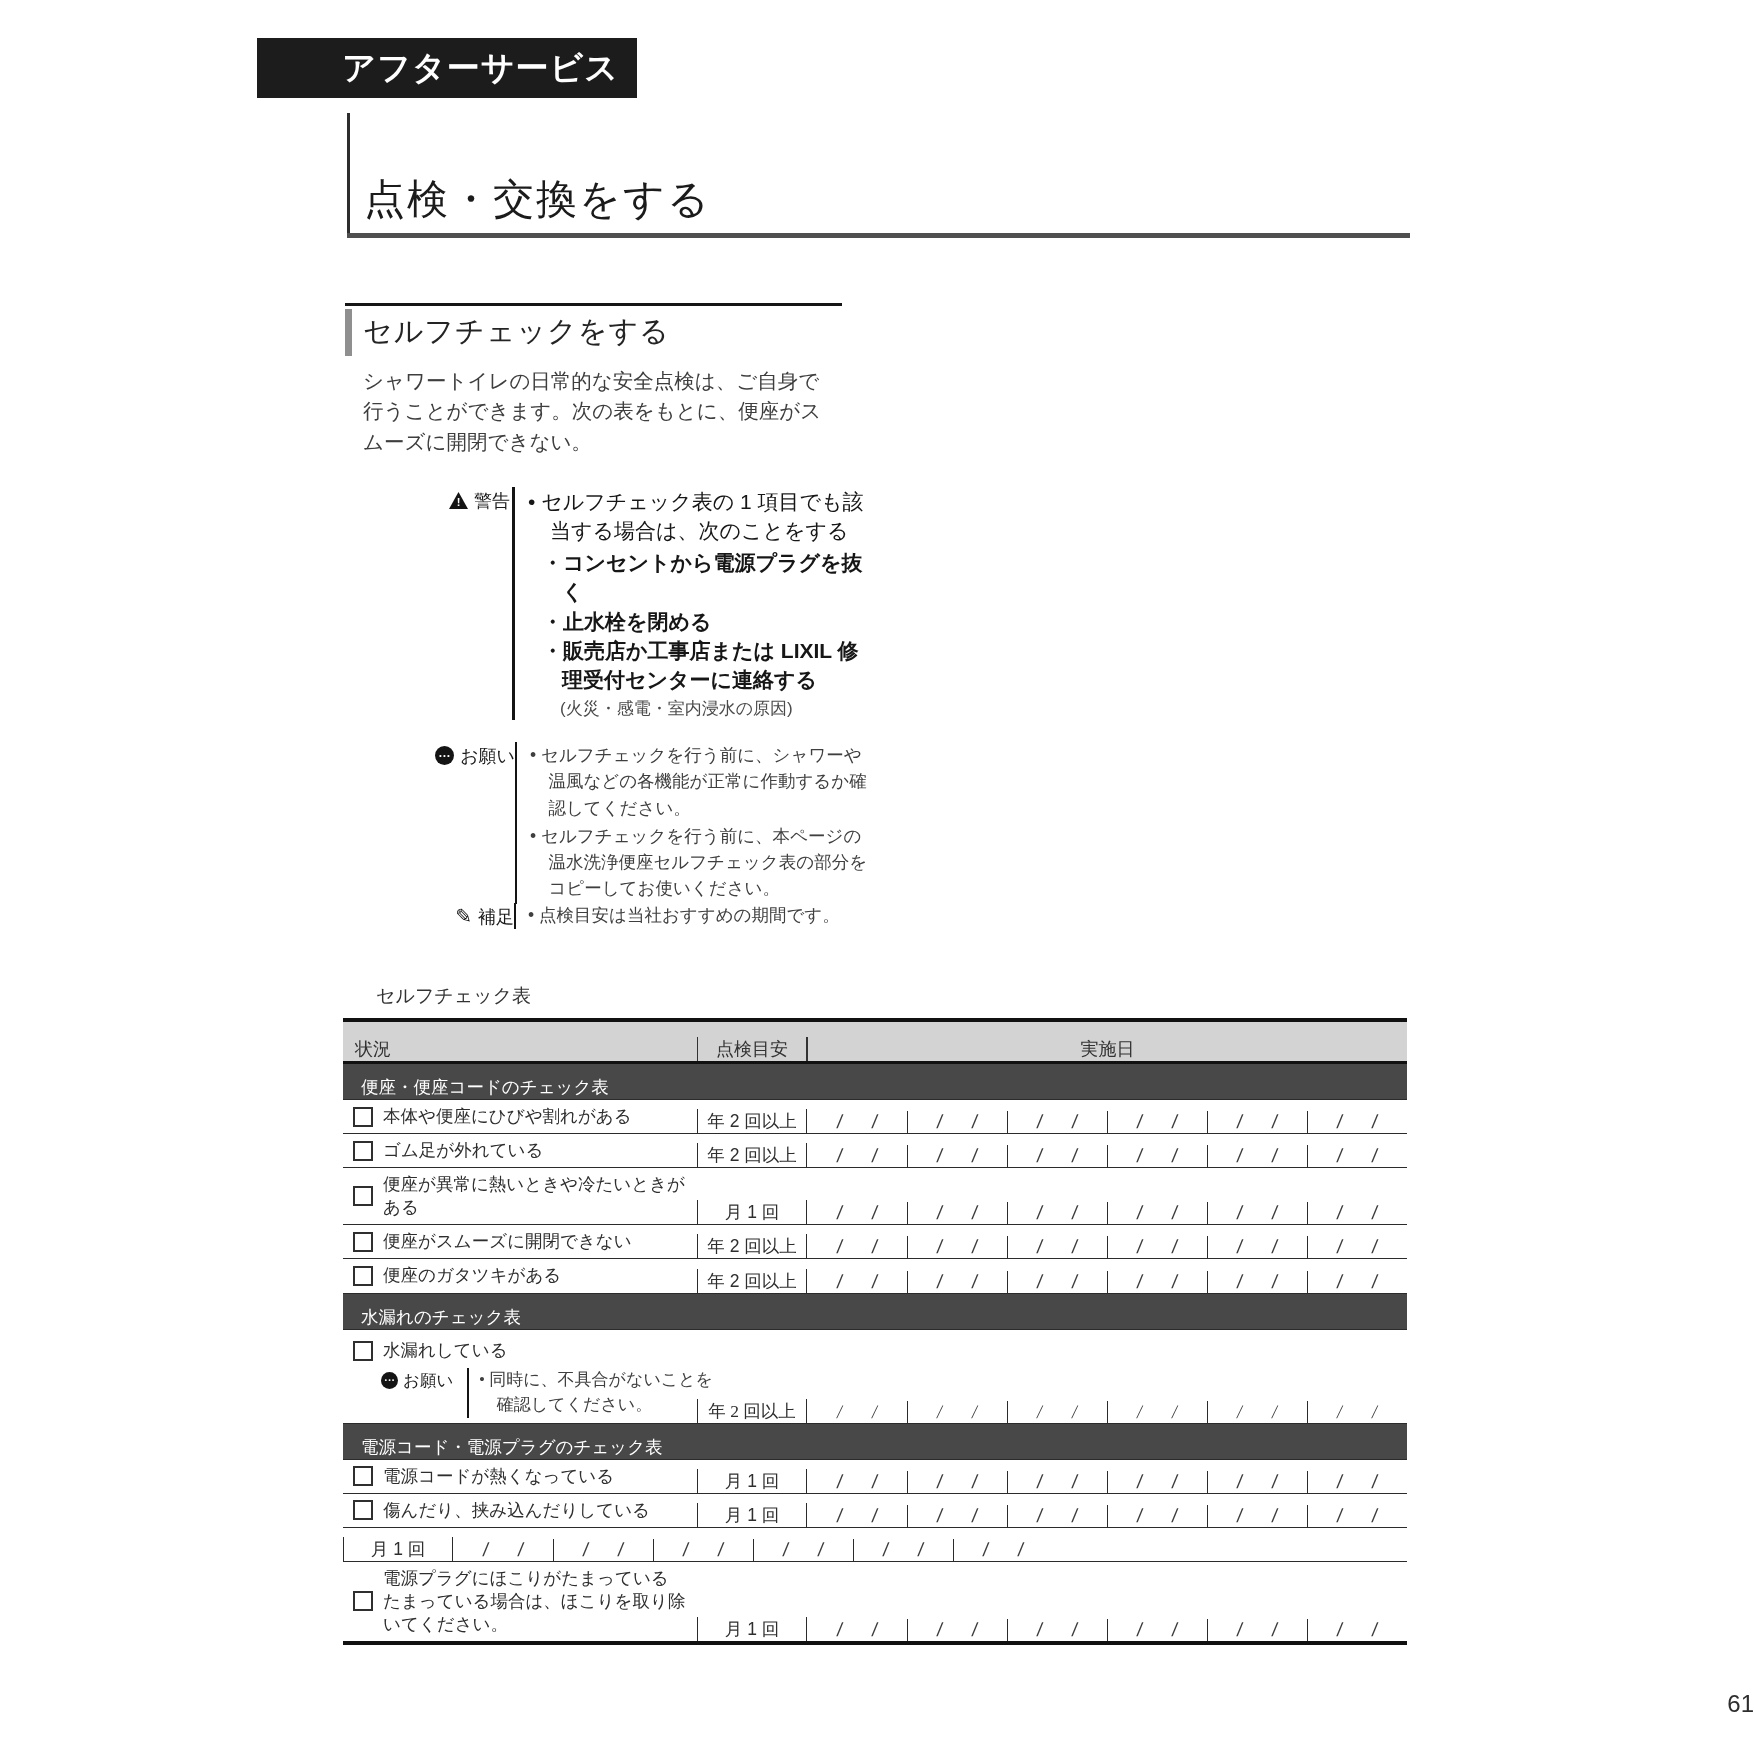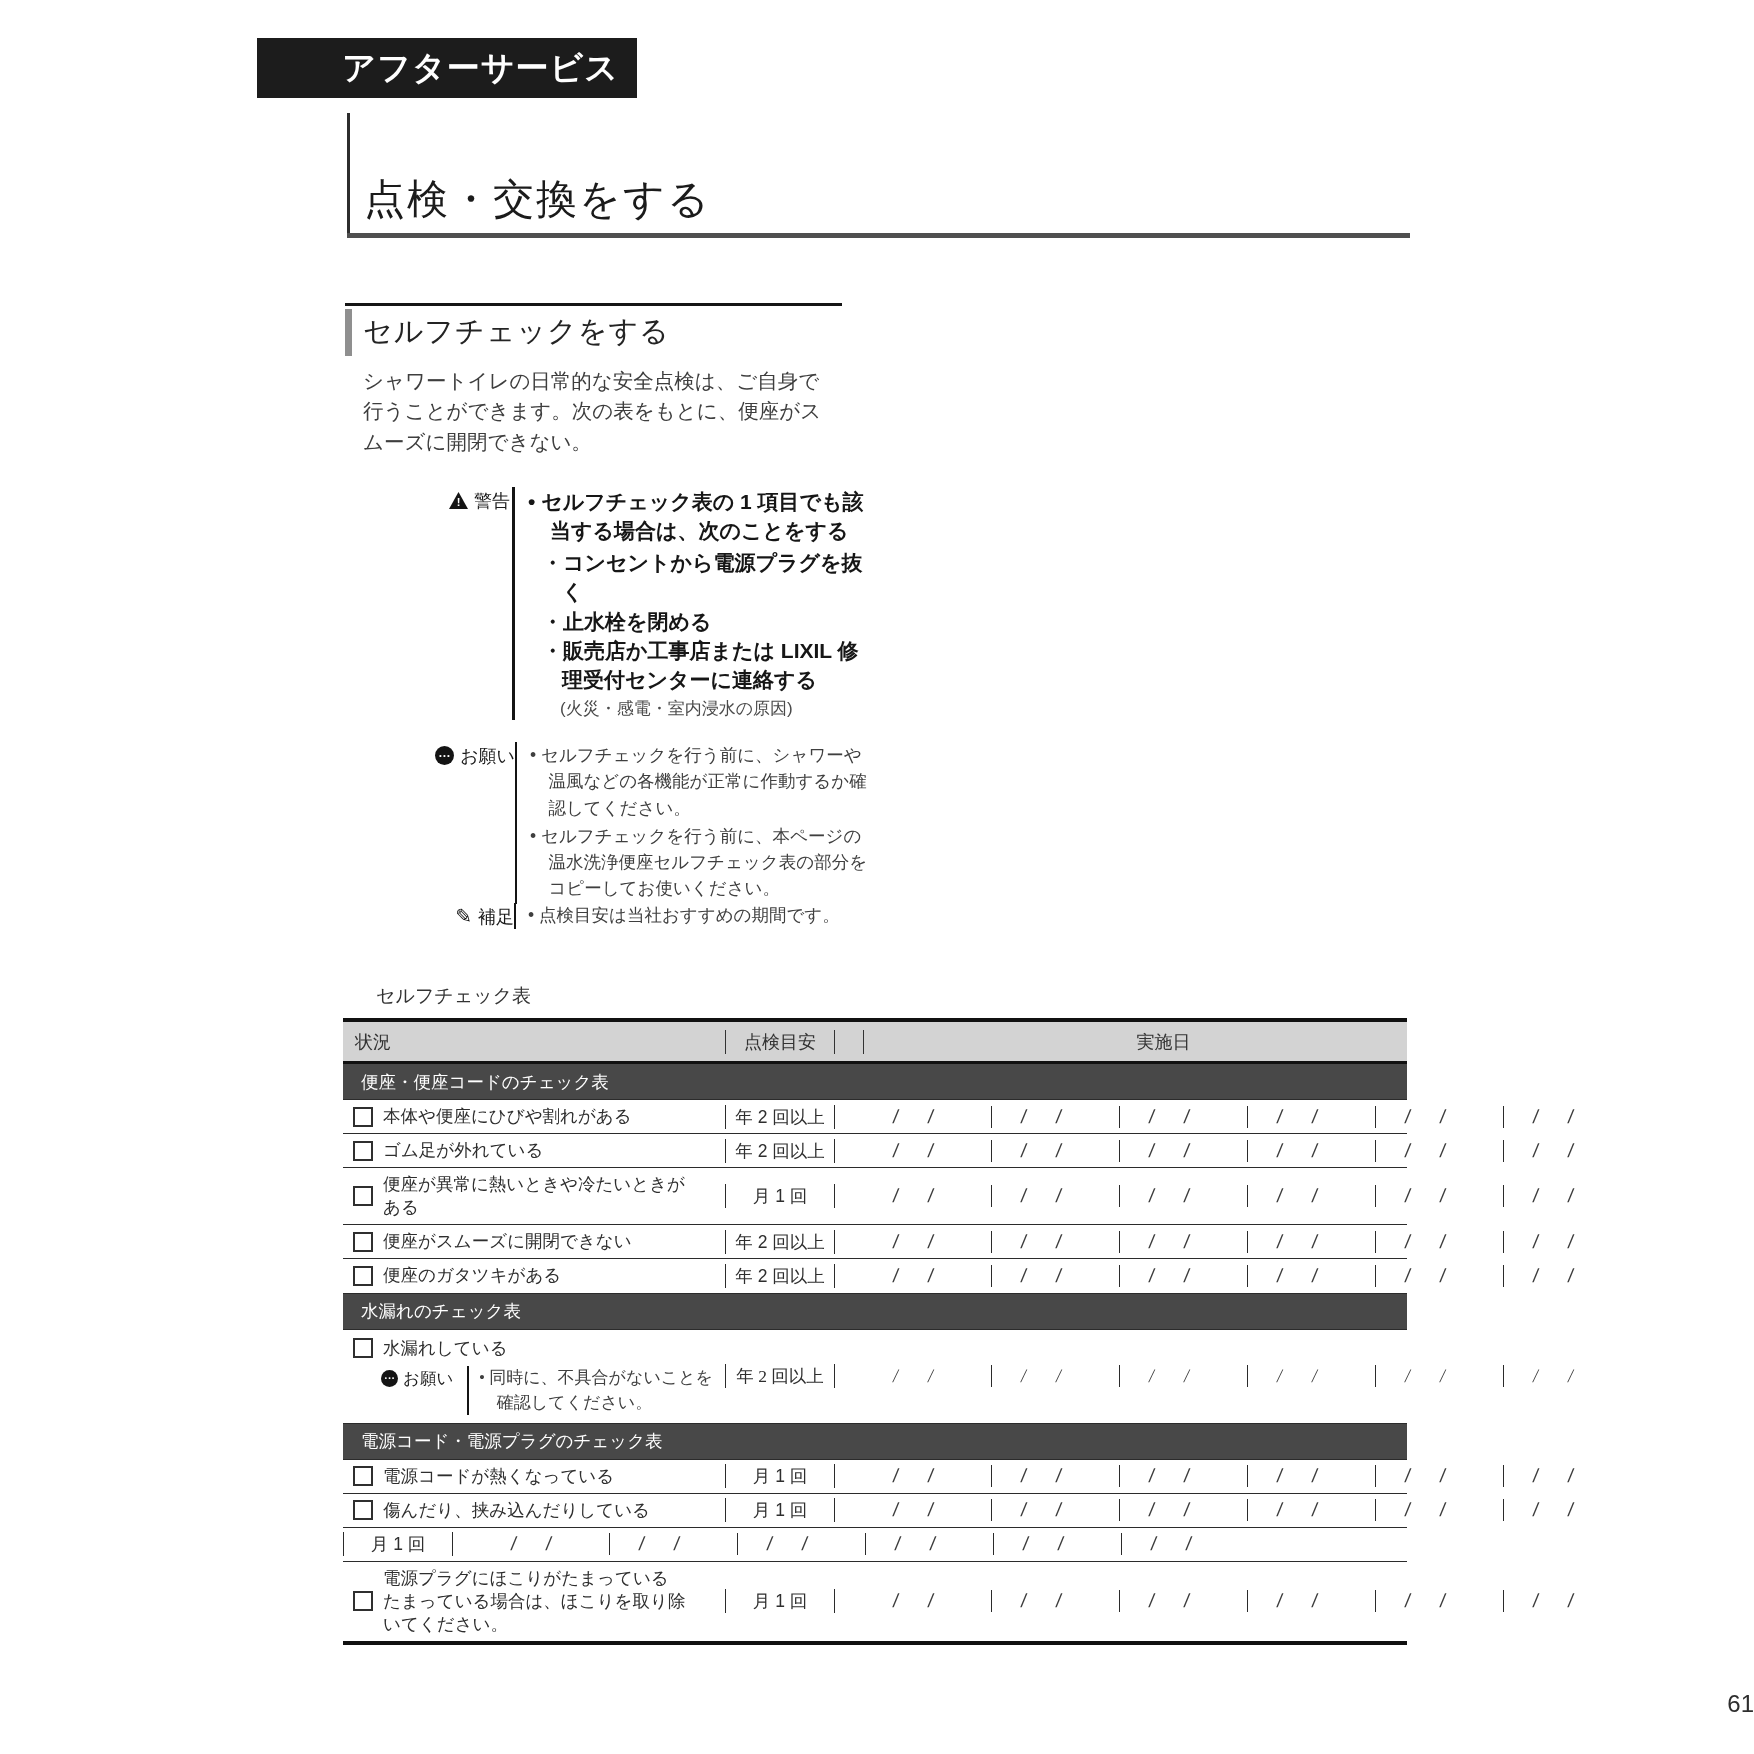--- a/index.html
+++ b/index.html
@@ -32,21 +32,21 @@
             background:#141414;clip-path:polygon(50% 0,0 100%,100% 100%);color:#fff;
             font-size:11px;font-weight:700;line-height:1.2;margin-top:3px;}
   .circle-icon{display:inline-flex;align-items:center;justify-content:center;width:19px;height:19px;border-radius:50%;
                background:#141414;color:#fff;font-size:12px;font-weight:700;letter-spacing:0;line-height:1;margin-top:2px;}
   .pencil-icon{font-size:20px;color:#141414;line-height:1;margin-top:1px;}
 
   .warn-block{left:437px;top:487px;}
   .warn-label-col{width:73px;}
   .warn-divider{width:3px;margin-left:2px;}
   .warn-content{margin-left:13px;width:336px;}
-  .warn-main{font-size:21px;font-weight:700;color:#161616;line-height:1.4;margin:0;
+  .warn-main{font-size:21px;font-weight:400;color:#161616;line-height:1.4;margin:0;
              padding-left:1.05em;text-indent:-1.05em;}
   .warn-items{margin:2px 0 0 14px;padding:0;list-style:none;}
   .warn-items li{font-size:21px;font-weight:700;color:#161616;line-height:1.4;
                  padding-left:0.95em;text-indent:-0.95em;}
   .warn-note{margin:2px 0 0 32px;font-size:17px;color:#4a4a4a;}
 
   .request-block{left:427px;top:742px;}
   .request-label-col{width:88px;}
   .request-divider{width:2px;}
   .request-content{margin-left:13px;width:338px;}
@@ -56,21 +56,21 @@
   .supp-block{left:440px;top:903px;}
   .supp-label-col{width:74px;}
   .supp-divider{width:2px;}
   .supp-content{margin-left:12px;width:420px;font-size:17.5px;line-height:1.4;color:#3f3f3f;
                 padding-left:1.05em;text-indent:-1.05em;}
 
   
   .table-title{position:absolute;left:376px;top:983px;font-size:19px;color:#333;}
   .check-table{position:absolute;left:343px;top:1018px;width:1064px;
                border-top:4px solid #111;border-bottom:4px solid #111;box-sizing:border-box;}
-  .trow{display:flex;align-items:center;width:1064px;box-sizing:border-box;gap:28px;}
+  .trow{display:flex;align-items:flex-end;width:1064px;box-sizing:border-box;}
   .tcell{box-sizing:border-box;display:flex;align-items:center;}
   .c-status{flex:0 0 354px;width:354px;}
   .c-interval{flex:0 0 110px;width:110px;justify-content:center;text-align:center;
               border-left:1px solid #2b2b2b;border-right:1px solid #2b2b2b;}
   .c-date{flex:0 0 100px;width:100px;justify-content:space-evenly;}
   .c-date + .c-date{border-left:1px solid #2b2b2b;}
   .c-datespan{flex:0 0 600px;width:600px;justify-content:center;border-left:1px solid #2b2b2b;}
 
   .row-header{height:42px;background:#d3d3d3;border-bottom:3px solid #111;}
   .row-header .hd{font-size:18px;color:#333;}

